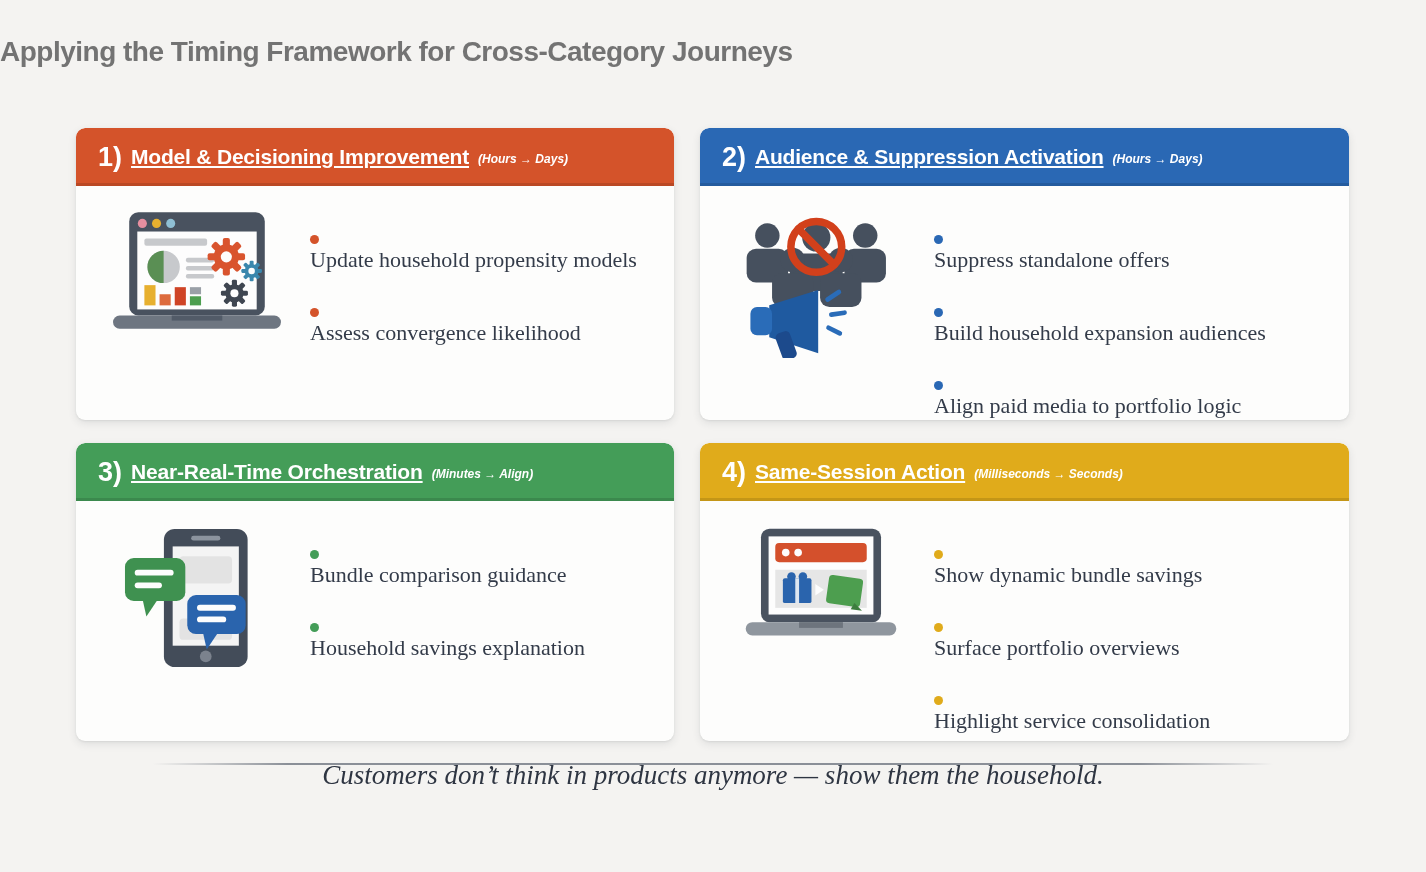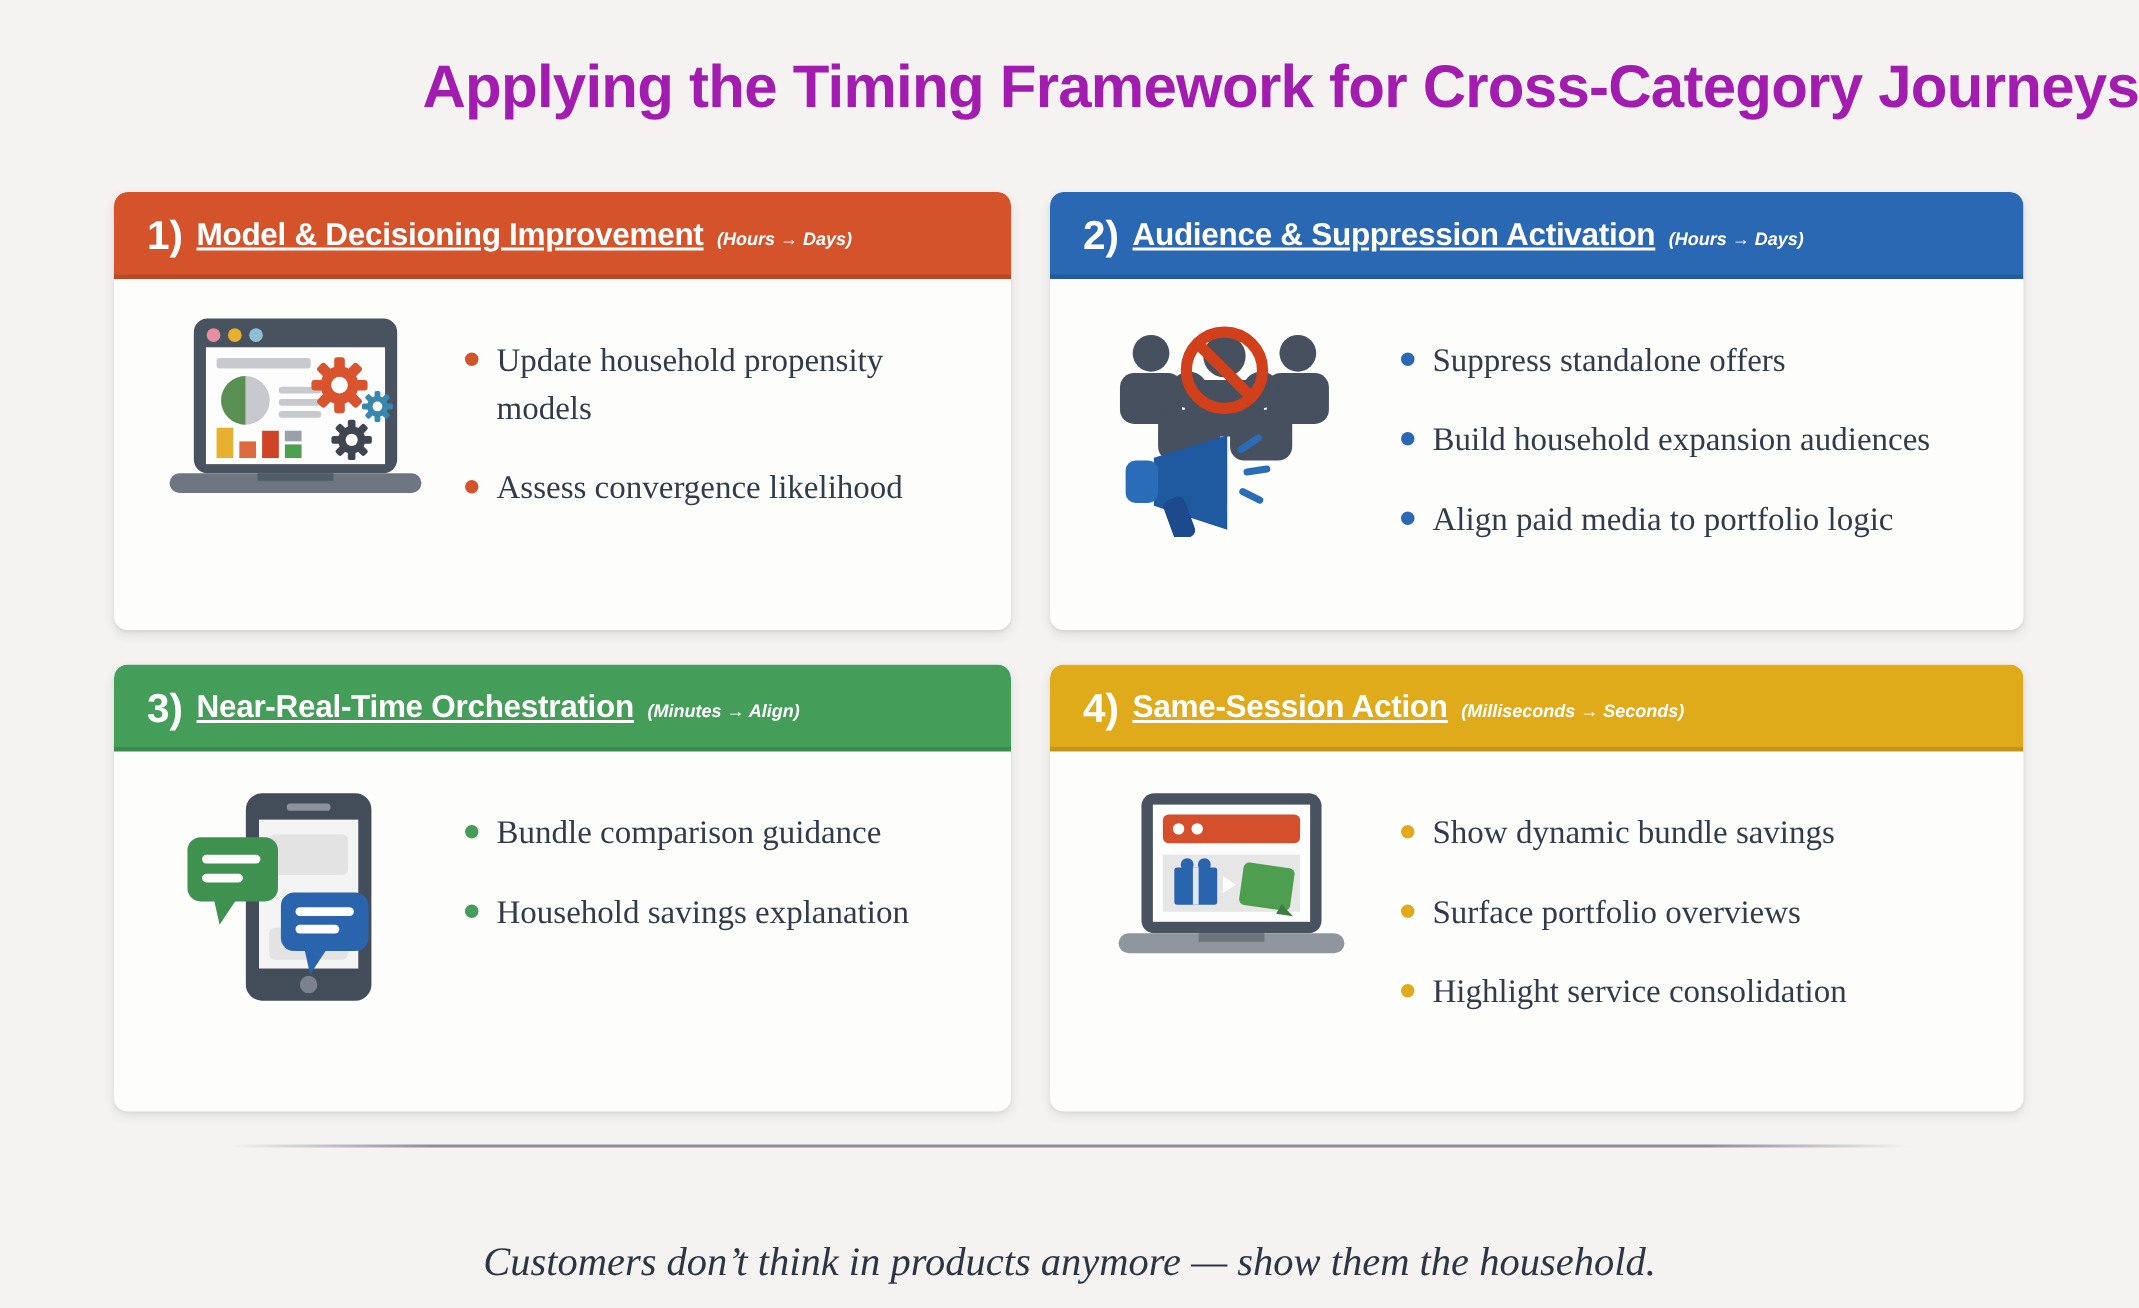--- a/index.html
+++ b/index.html
@@ -5,23 +5,23 @@
   html,body{margin:0;padding:0;}
   body{
     width:1426px;height:872px;position:relative;overflow:hidden;
     background:#f4f3f1;
     font-family:"Liberation Sans",sans-serif;
     -webkit-font-smoothing:antialiased;
   }
   
   .page-title{
     position:absolute;top:36px;left:0;width:100%;
-    text-align:right;margin:0;
-    font-size:40px;font-weight:700;letter-spacing:-0.5px;
-    color:#a21caf;
+    text-align:left;margin:0;
+    font-size:28px;font-weight:700;letter-spacing:-0.5px;
+    color:#737373;
   }
   
   .cards-grid{
     position:absolute;left:76px;top:128px;width:1273px;
     display:grid;
     grid-template-columns:598px 649px;
     grid-template-rows:292px 298px;
     column-gap:26px;row-gap:23px;
   }
   .card{
@@ -56,40 +56,41 @@
     width:190px;flex:none;display:flex;justify-content:center;align-items:flex-start;
     padding-top:2px;
   }
   
   .bullets{
     list-style:none;margin:16px 0 0 0;padding:0;flex:1;
   }
   .bullet{
     display:flex;align-items:flex-start;
     margin-bottom:21px;
+    flex-direction:column;
   }
   .dot{
     width:9px;height:9px;border-radius:50%;
     background:var(--accent,#888);
     flex:none;margin:11px 12px 0 0;
   }
   .bullet-text{
     font-family:"Liberation Serif",serif;
     font-size:22px;line-height:1.45;color:#333b49;
   }
   .bullet-text.italic{}
   .bullet-text.bold{font-weight:700;font-style:italic;color:#2e3542;}
   
   .divider{
     position:absolute;top:763px;left:50%;transform:translateX(-50%);
     width:1120px;height:2px;border:none;margin:0;
     background:linear-gradient(to right,rgba(120,126,136,0),rgba(120,126,136,.85) 12%,rgba(120,126,136,.85) 88%,rgba(120,126,136,0));
   }
   .tagline{
-    position:absolute;top:826px;left:0;width:100%;
+    position:absolute;top:760px;left:0;width:100%;
     text-align:center;margin:0;
     font-family:"Liberation Serif",serif;
     font-style:italic;font-size:27px;color:#2e3542;
   }
 </style>
 </head>
 <body>
 
 <h1 class="page-title">Applying the Timing Framework for Cross-Category Journeys</h1>
 

